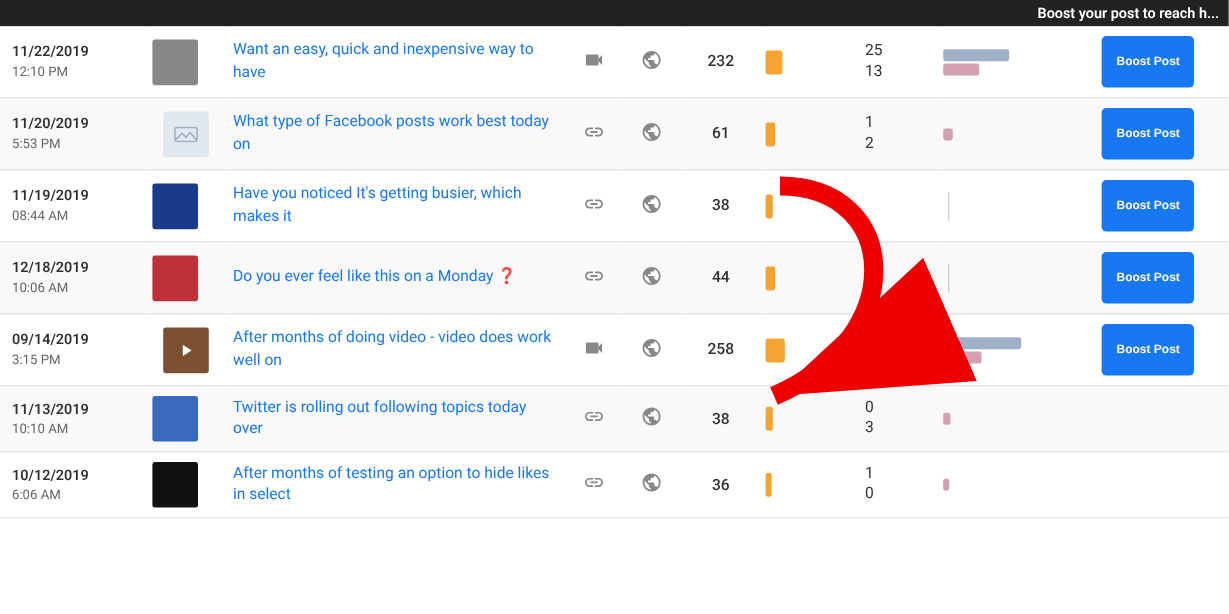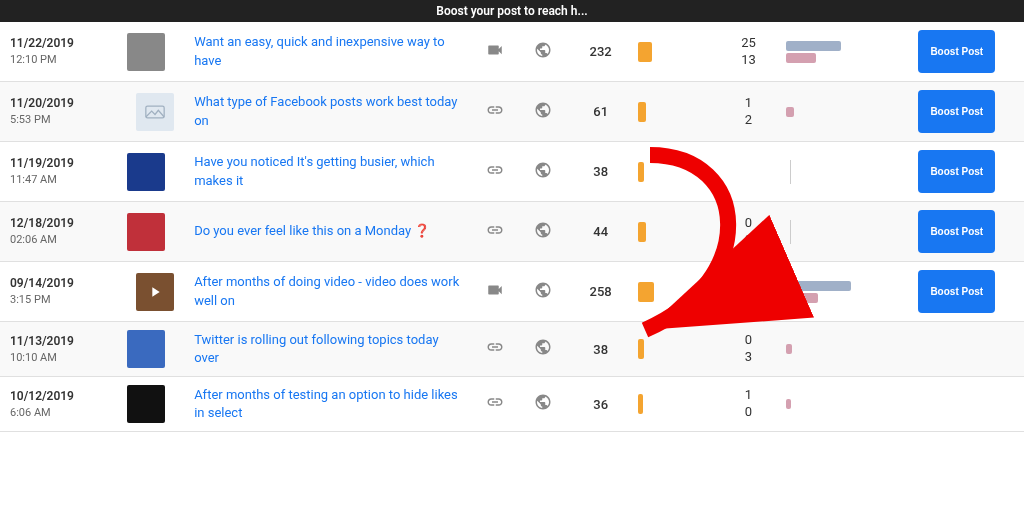--- a/index.html
+++ b/index.html
@@ -87,21 +87,20 @@
     }
     .bar-orange {
       background: #f4a430;
       height: 20px;
       border-radius: 2px;
       display: inline-block;
       vertical-align: middle;
     }
     .engagement-cell {
       width: 50px;
-      text-align: center;
       color: #333;
       font-size: 13px;
       line-height: 1.4;
     }
     .bar2-cell {
       width: 80px;
       padding-left: 4px;
     }
     .bar-stack {
       display: flex;
@@ -143,21 +142,21 @@
     .container-wrapper {
       position: relative;
       width: 1024px;
       height: 512px;
     }
     
     .partial-top {
       background: #222;
       color: #fff;
       font-size: 12px;
-      text-align: center;
+      text-align: right;
       padding: 4px 8px;
       font-weight: 600;
     }
     
     .divider-line {
       width: 1px;
       height: 24px;
       background: #ccc;
       display: inline-block;
       vertical-align: middle;
@@ -249,21 +248,21 @@
                 <div class="bar-pink" style="width:8px"></div>
               </div>
     </td>
     <td class="boost-cell">
       <button class="boost-btn">Boost Post</button>
     </td>
   </tr>
           <tr>
     <td class="date-cell">
       <div class="date">11/19/2019</div>
-      <div class="time">11:47 AM</div>
+      <div class="time">08:44 AM</div>
     </td>
     <td class="thumb-cell">
       <div style="width:38px;height:38px;background:#1a3a8c;border-radius:2px;"></div>
     </td>
     <td class="post-title-cell">
       <span class="post-title">Have you noticed It's getting busier, which makes it</span>
     </td>
     <td class="icon-cell">
       <svg width="18" height="18" viewBox="0 0 24 24" fill="#888">
                 <path d="M3.9 12c0-1.7 1.4-3.1 3.1-3.1h4V7H7C4.2 7 2 9.2 2 12s2.2 5 5 5h4v-1.9H7C5.3 15.1 3.9 13.7 3.9 12zm4.1 1h8v-2H8v2zm9-6h-4v1.9h4c1.7 0 3.1 1.4 3.1 3.1s-1.4 3.1-3.1 3.1h-4V17h4c2.8 0 5-2.2 5-5s-2.2-5-5-5z"></path>
@@ -282,21 +281,21 @@
     <td class="bar2-cell">
       <span class="divider-line"></span>
     </td>
     <td class="boost-cell">
       <button class="boost-btn">Boost Post</button>
     </td>
   </tr>
           <tr>
     <td class="date-cell">
       <div class="date">12/18/2019</div>
-      <div class="time">02:06 AM</div>
+      <div class="time">10:06 AM</div>
     </td>
     <td class="thumb-cell">
       <div style="width:38px;height:38px;background:#c0303a;border-radius:2px;"></div>
     </td>
     <td class="post-title-cell">
       <span class="post-title">Do you ever feel like this on a Monday ❓</span>
     </td>
     <td class="icon-cell">
       <svg width="18" height="18" viewBox="0 0 24 24" fill="#888">
                 <path d="M3.9 12c0-1.7 1.4-3.1 3.1-3.1h4V7H7C4.2 7 2 9.2 2 12s2.2 5 5 5h4v-1.9H7C5.3 15.1 3.9 13.7 3.9 12zm4.1 1h8v-2H8v2zm9-6h-4v1.9h4c1.7 0 3.1 1.4 3.1 3.1s-1.4 3.1-3.1 3.1h-4V17h4c2.8 0 5-2.2 5-5s-2.2-5-5-5z"></path>

